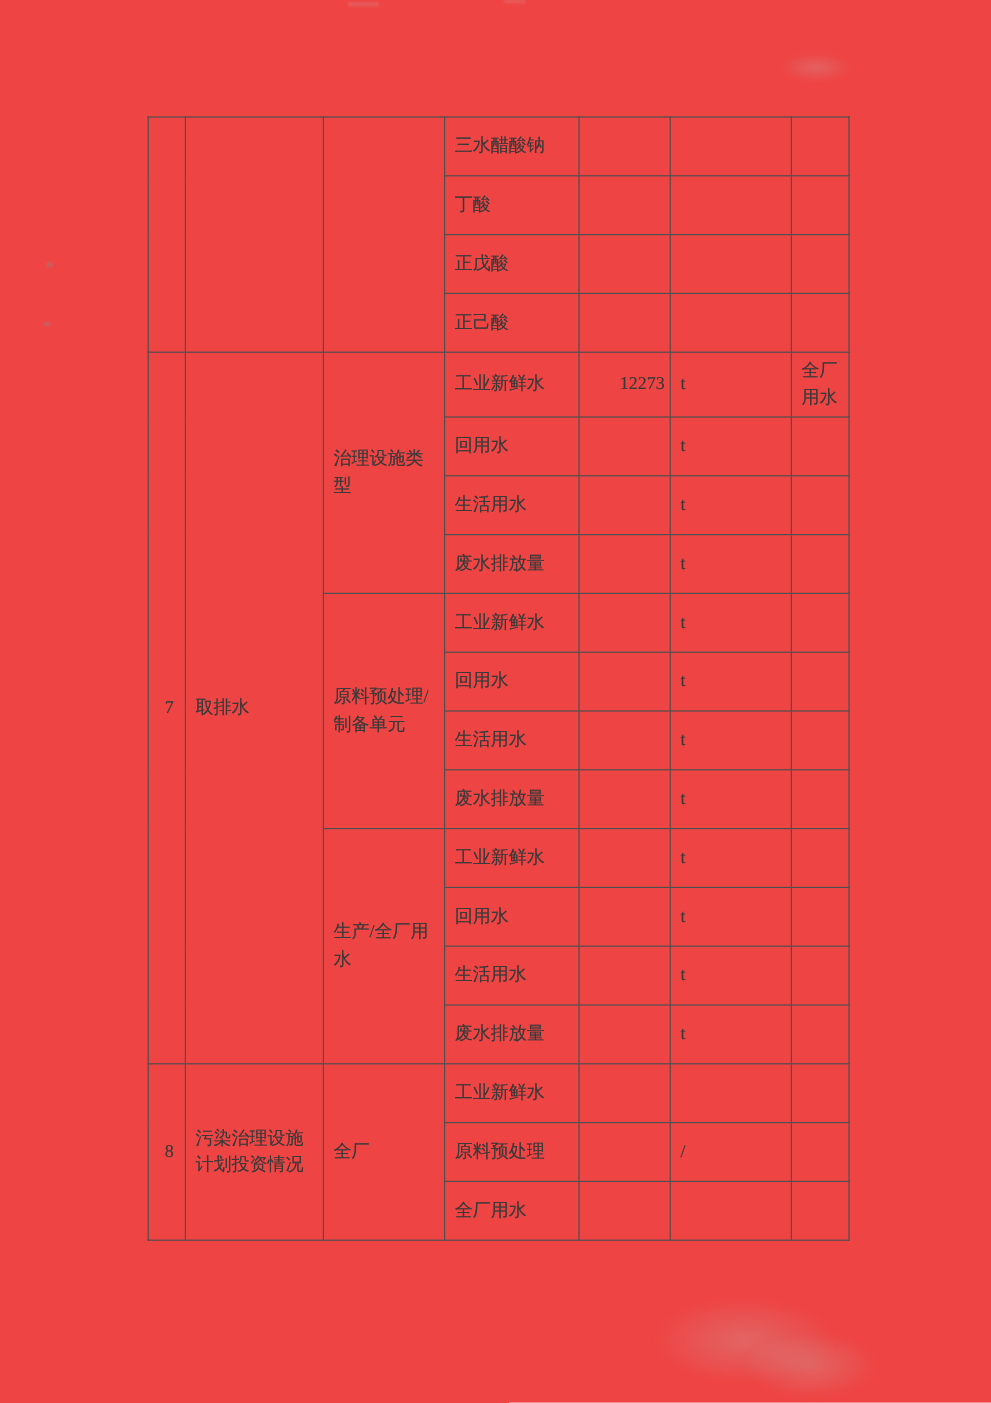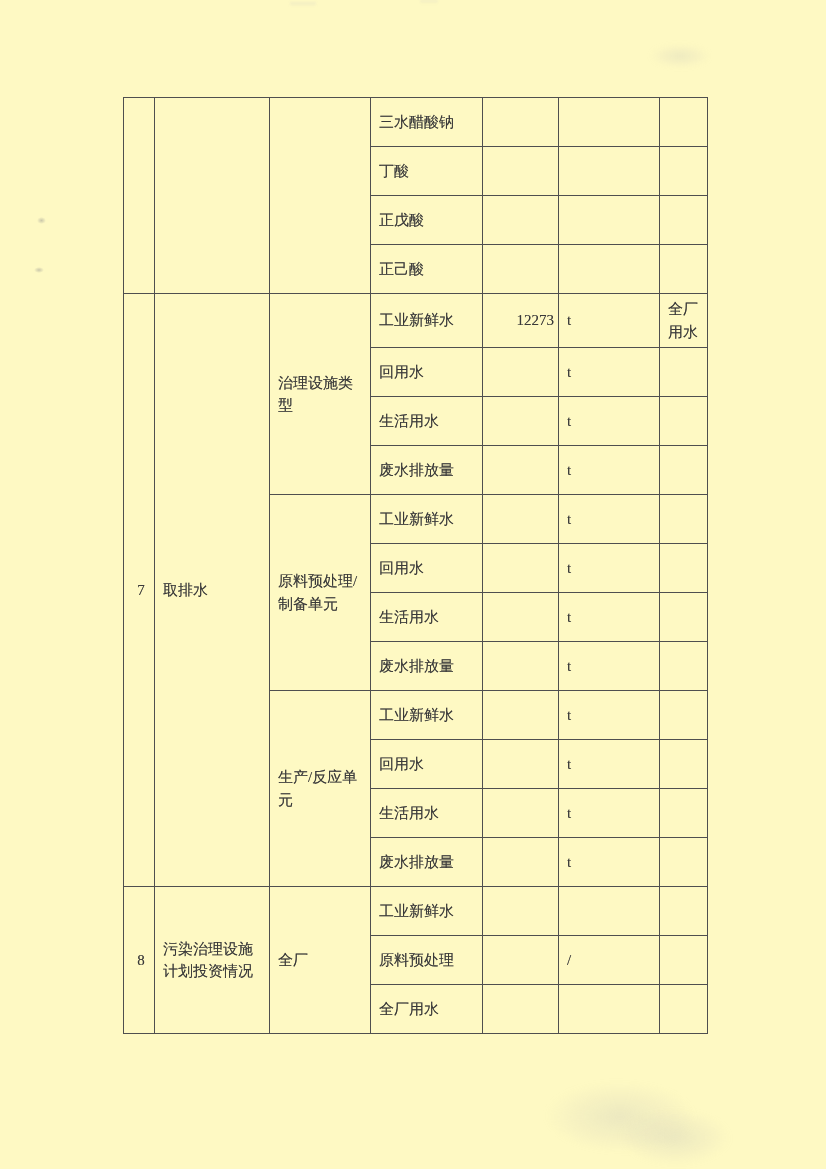--- a/index.html
+++ b/index.html
@@ -4,21 +4,21 @@
 <style>
   html, body {
     margin: 0;
     padding: 0;
     background: #ffffff;
   }
   .page {
     position: relative;
     width: 826px;
     height: 1169px;
-    background: #fef9c3;
+    background: #ef4444;
     overflow: hidden;
     font-family: "Liberation Serif", "DejaVu Serif", serif;
   }
   table.report {
     position: absolute;
     left: 123px;
     top: 97px;
     width: 584px;
     border-collapse: collapse;
     table-layout: fixed;
@@ -165,21 +165,21 @@
         <td class="c-rem"></td>
       </tr>
       <tr>
         <td class="c-item">废水排放量</td>
         <td class="c-val"></td>
         <td class="c-unit">t</td>
         <td class="c-rem"></td>
       </tr>
 
       <tr>
-        <td class="c-sub" rowspan="4">生产/反应单元</td>
+        <td class="c-sub" rowspan="4">生产/全厂用水</td>
         <td class="c-item">工业新鲜水</td>
         <td class="c-val"></td>
         <td class="c-unit">t</td>
         <td class="c-rem"></td>
       </tr>
       <tr>
         <td class="c-item">回用水</td>
         <td class="c-val"></td>
         <td class="c-unit">t</td>
         <td class="c-rem"></td>

